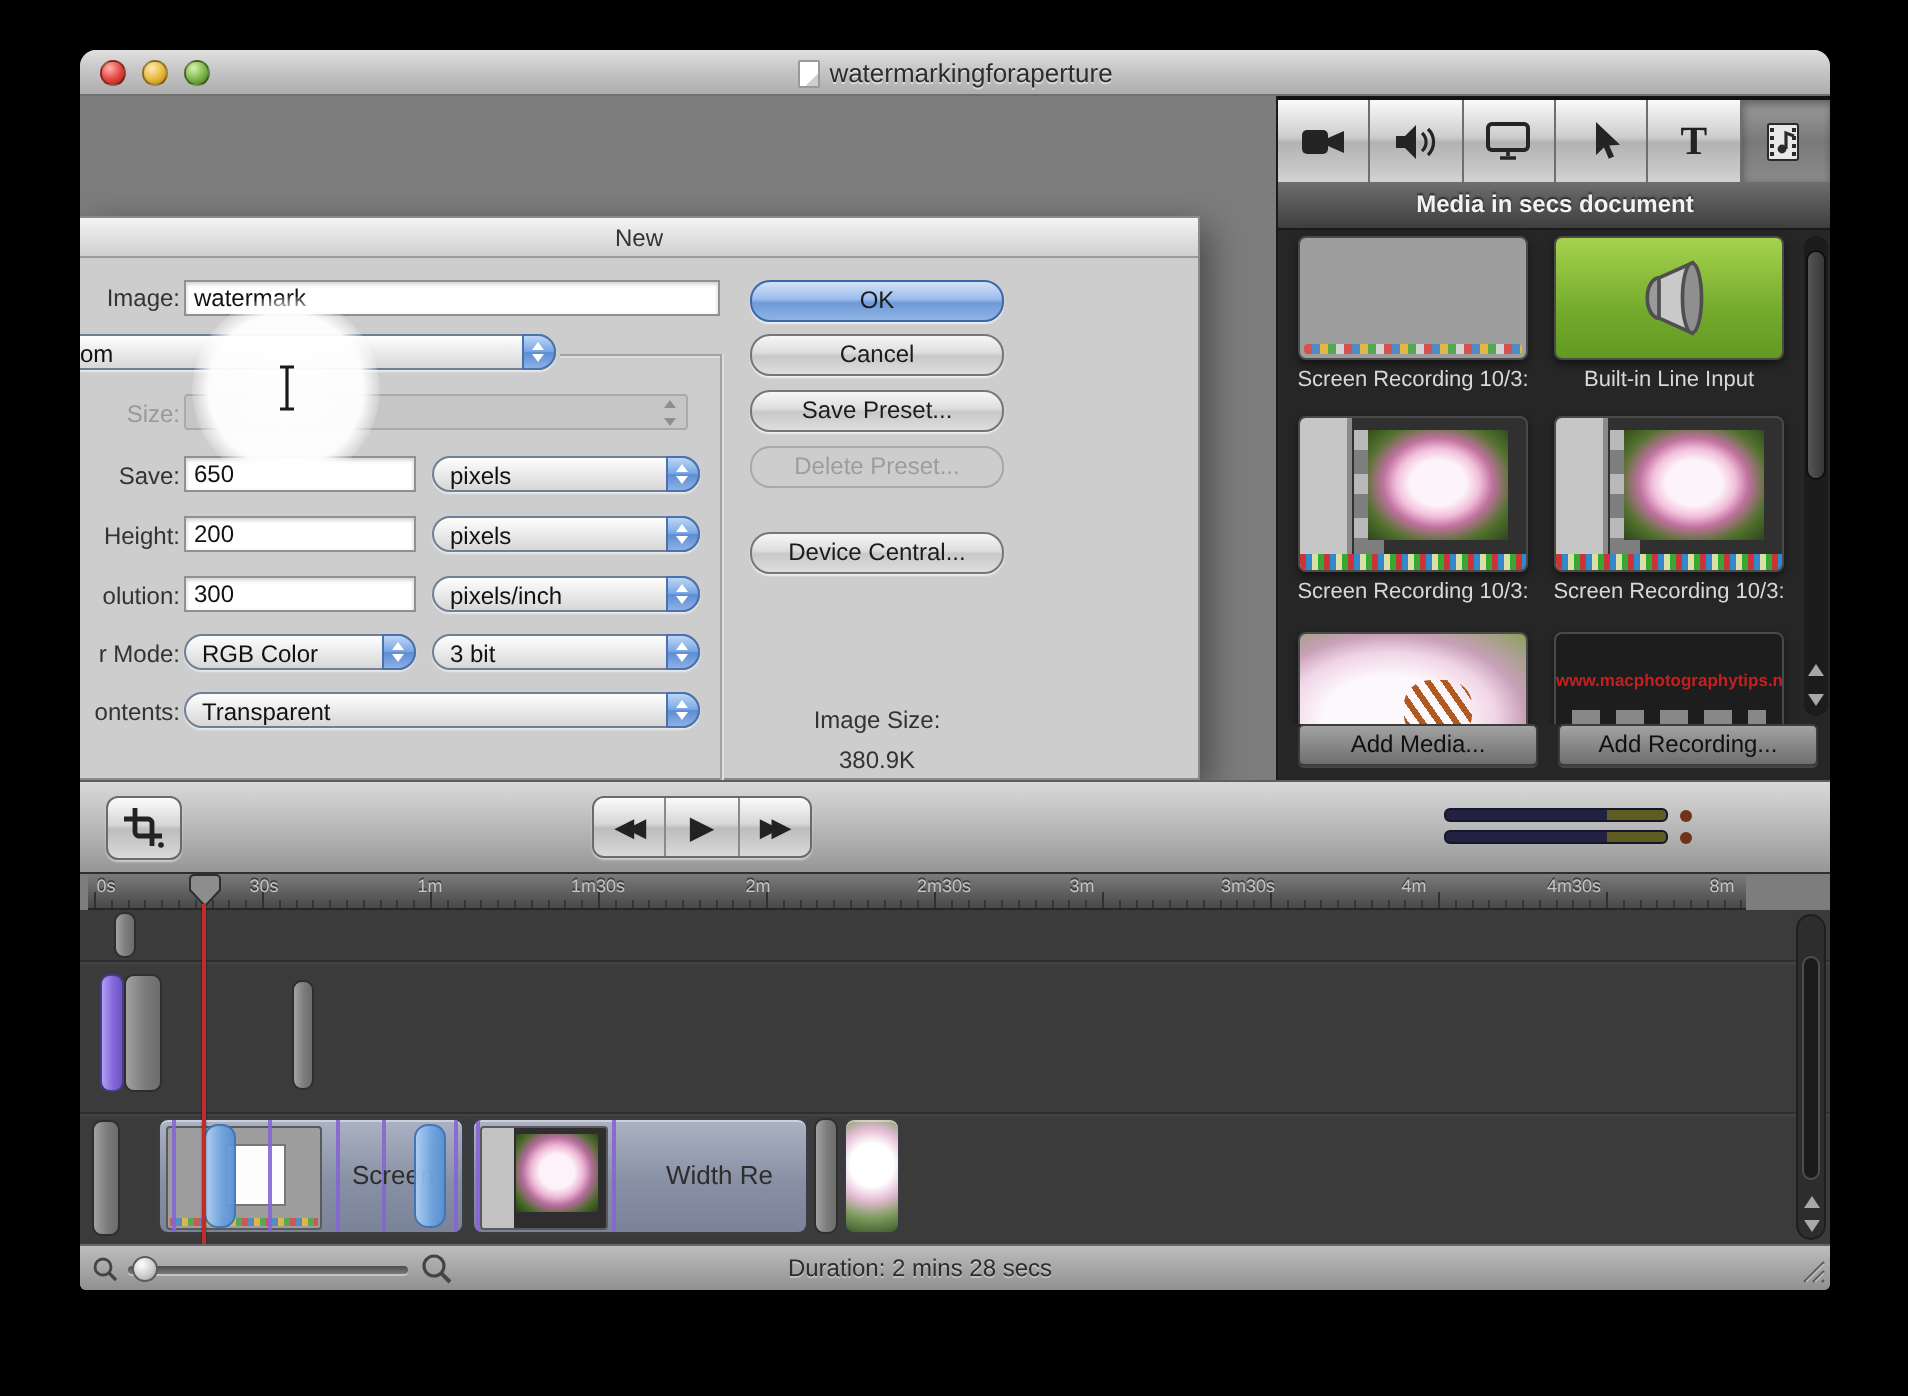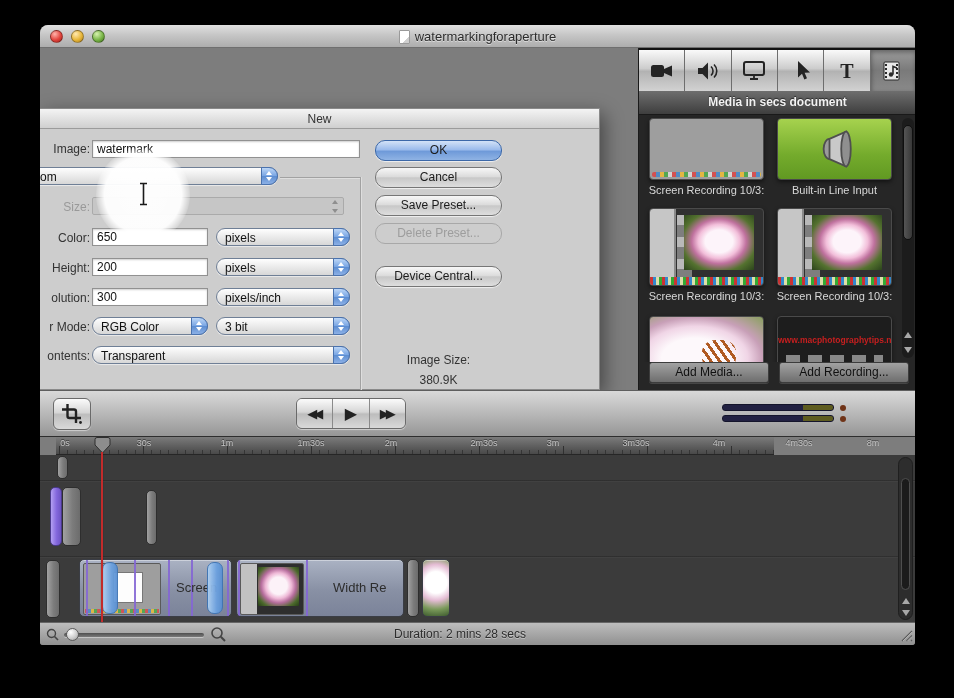--- a/index.html
+++ b/index.html
@@ -84,21 +84,21 @@
   .tool-btn{position:absolute;border:1px solid #6a6a6a;border-radius:6px;background:linear-gradient(to bottom,#fbfbfb,#d6d6d6 45%,#bdbdbd 52%,#d9d9d9);display:flex;align-items:center;justify-content:center;box-shadow:0 1px 1px rgba(255,255,255,.5);}
   .transport-group{position:absolute;left:256px;top:7px;width:110px;height:31px;border:1px solid #6a6a6a;border-radius:6px;overflow:hidden;display:flex;box-shadow:0 1px 1px rgba(255,255,255,.5);}
   .tr-btn{flex:1;background:linear-gradient(to bottom,#fbfbfb,#d6d6d6 45%,#bdbdbd 52%,#d9d9d9);border-right:1px solid #8a8a8a;display:flex;align-items:center;justify-content:center;color:#222;font-size:13px;}
   .tr-btn:last-child{border-right:none;}
   .tr-glyph{letter-spacing:-4px;margin-right:3px;}
   #meter{position:absolute;left:682px;top:13px;width:130px;height:22px;}
   .mbar{position:absolute;left:0;width:112px;height:7px;border-radius:3px;background:linear-gradient(to right,#222142 0 73%,#5e5c20 73% 100%);border:1px solid #15152c;}
   .mdot{position:absolute;left:118px;width:6px;height:6px;border-radius:50%;background:#6f3317;}
 
   
-  #ruler{position:absolute;left:16px;top:412px;width:718px;height:18px;background:linear-gradient(to bottom,#7b7b7b,#575757 70%,#494949);border-bottom:1px solid #262626;}
+  #ruler{position:absolute;left:4px;top:412px;width:829px;height:18px;background:linear-gradient(to bottom,#7b7b7b,#575757 70%,#494949);border-bottom:1px solid #262626;}
   .r-label{position:absolute;top:1px;transform:translateX(-50%);font-size:9px;color:#c3c3c3;text-shadow:0 -1px 0 rgba(0,0,0,.5);}
   .ticks-minor{position:absolute;left:3px;right:0;bottom:0;height:4px;background:repeating-linear-gradient(to right,#353535 0 1px,transparent 1px 8.4px);}
   .ticks-major{position:absolute;left:3px;right:0;bottom:0;height:8px;background:repeating-linear-gradient(to right,#303030 0 1px,transparent 1px 84px);}
   #playhead{position:absolute;left:54px;top:412px;width:17px;height:17px;}
   #redline{position:absolute;left:61px;top:427px;width:2px;height:170px;background:#c22b2b;box-shadow:0 0 1px rgba(0,0,0,.6);}
 
   
   #tracks{position:absolute;left:0;top:430px;width:875px;height:167px;background:#3b3b3b;}
   .t-div{position:absolute;left:0;width:875px;height:2px;background:linear-gradient(to bottom,#272727,#4a4a4a);}
   .pill{position:absolute;border-radius:5px;border:1px solid #2e2e2e;background:linear-gradient(to right,#a2a2a2,#7c7c7c 55%,#6c6c6c);}
@@ -158,21 +158,21 @@
       <div class="groupline-v"></div>
 
       <div class="dlg-label dis" style="left:0;top:91px;">Size:</div>
       <div class="combo-dis" style="left:52px;top:88px;width:252px;">
         <span class="mini-step">
             <span class="up"></span>
             <span class="dn"></span>
           </span>
       </div>
 
-      <div class="dlg-label" style="left:0;top:122px;">Color:</div>
+      <div class="dlg-label" style="left:0;top:122px;">Save:</div>
       <input class="txtfield" style="left: 52px; top: 119px; width: 116px;" value="650">
       <div class="aqsel" style="left:176px;top:119px;width:134px;">
         <span class="val">pixels</span>
         <span class="stepper">
             <span class="up"></span>
             <span class="dn"></span>
           </span>
       </div>
 
       <div class="dlg-label" style="left:0;top:152px;">Height:</div>

